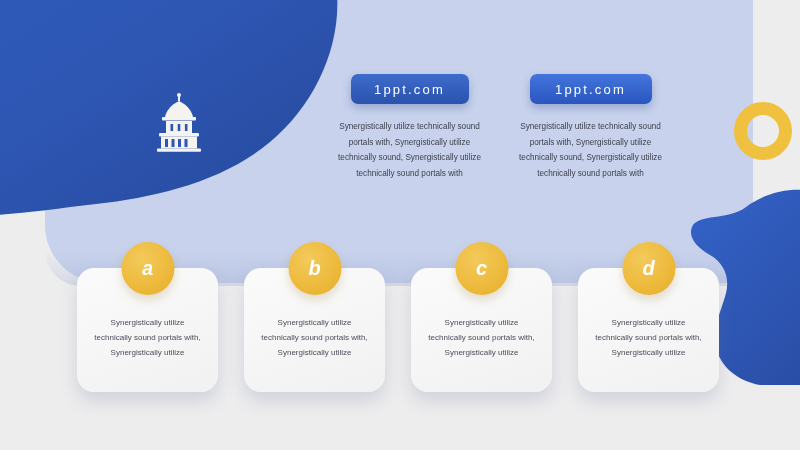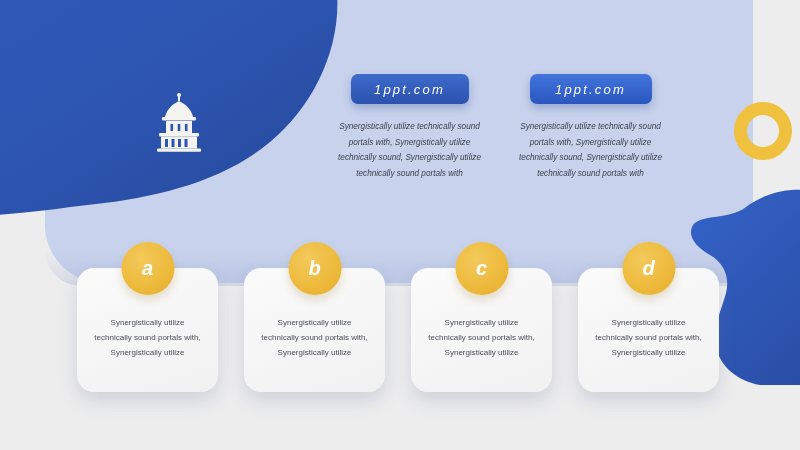--- a/index.html
+++ b/index.html
@@ -79,21 +79,20 @@
   }
 
   
   .columns {
     position: absolute;
     left: 330px;
     top: 74px;
     width: 340px;
     display: flex;
     gap: 22px;
-    font-style: italic;
   }
   .column {
     width: 159px;
     display: flex;
     flex-direction: column;
     align-items: center;
   }
   .pill {
     width: 118px;
     height: 30px;

